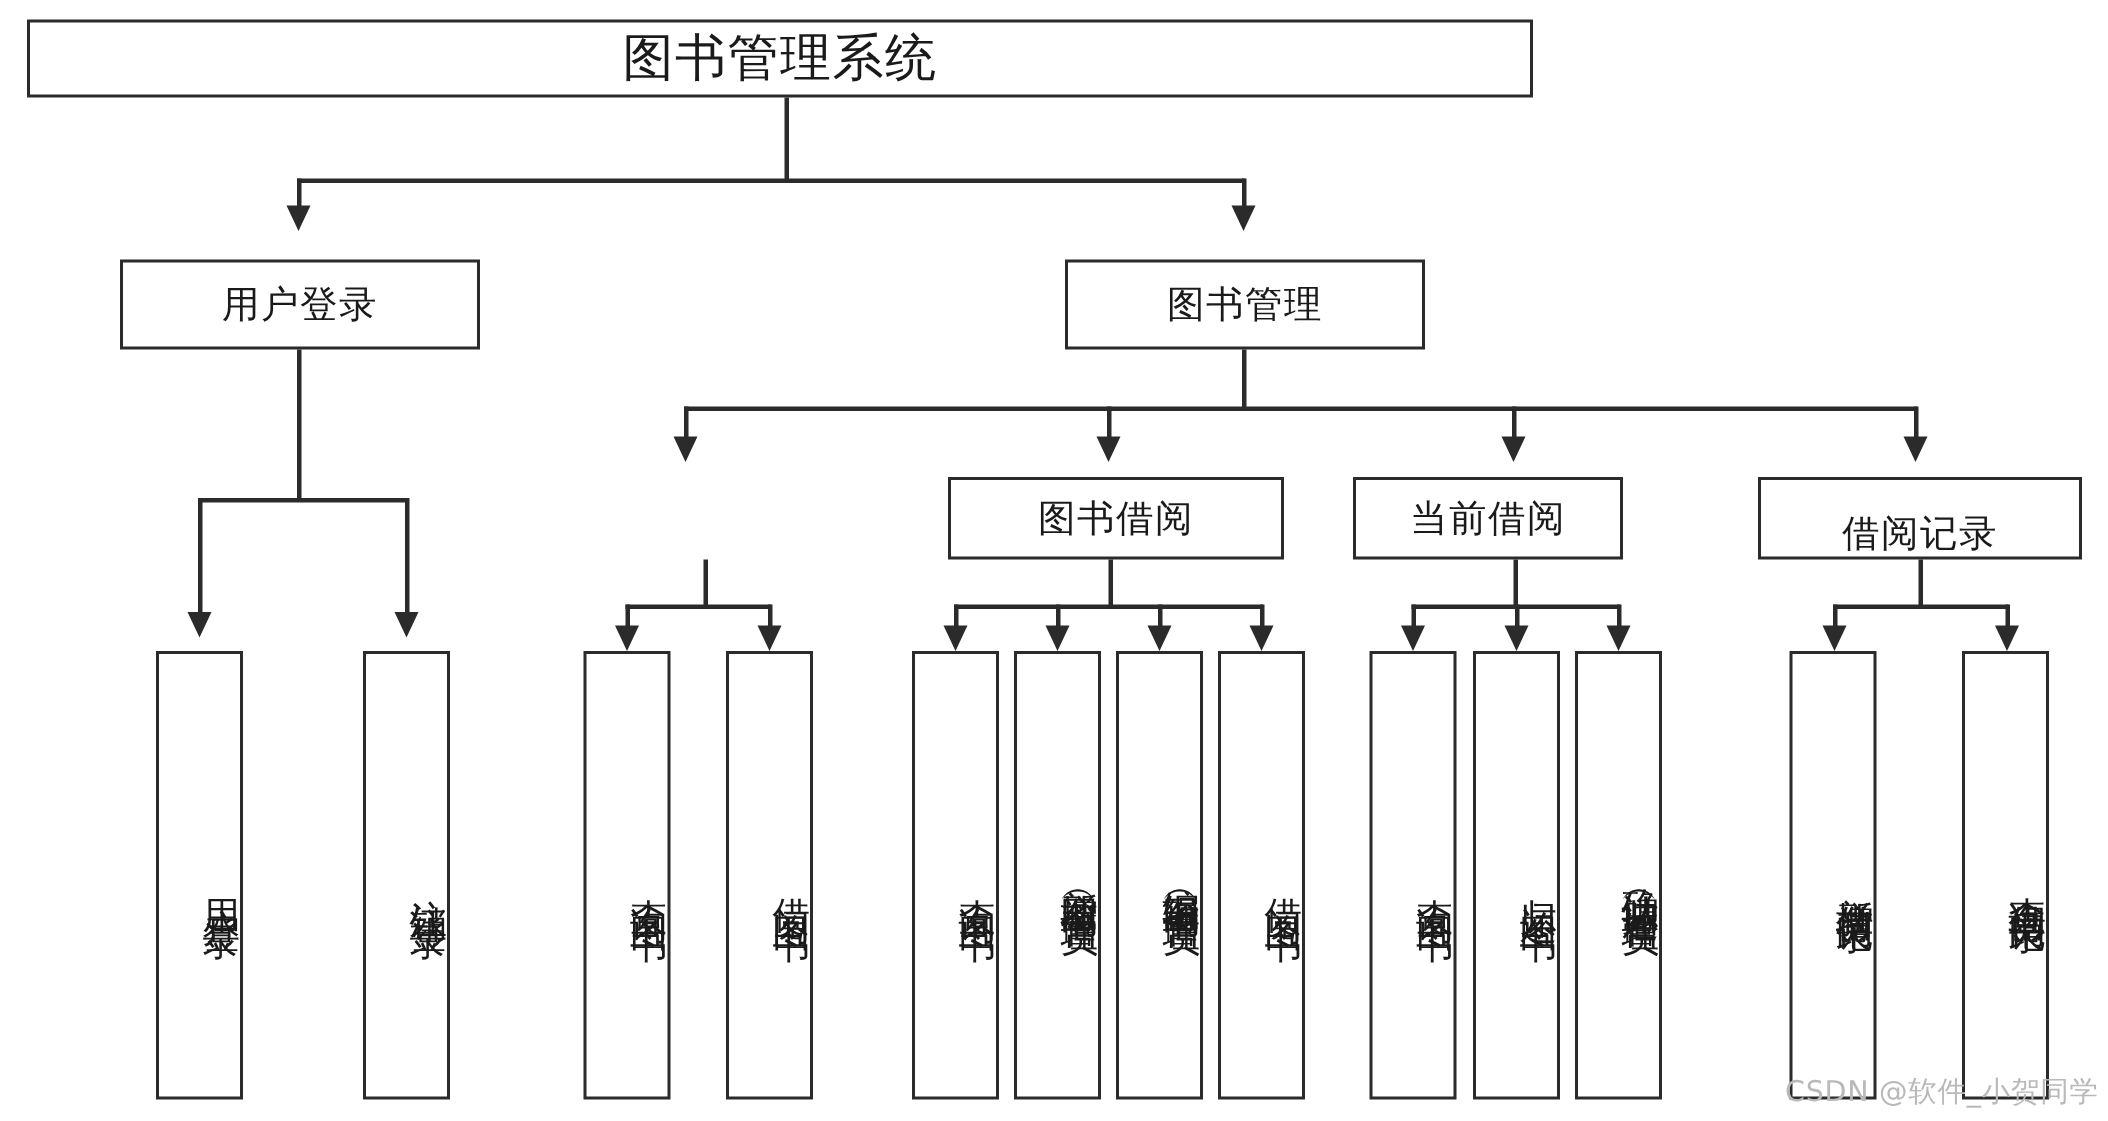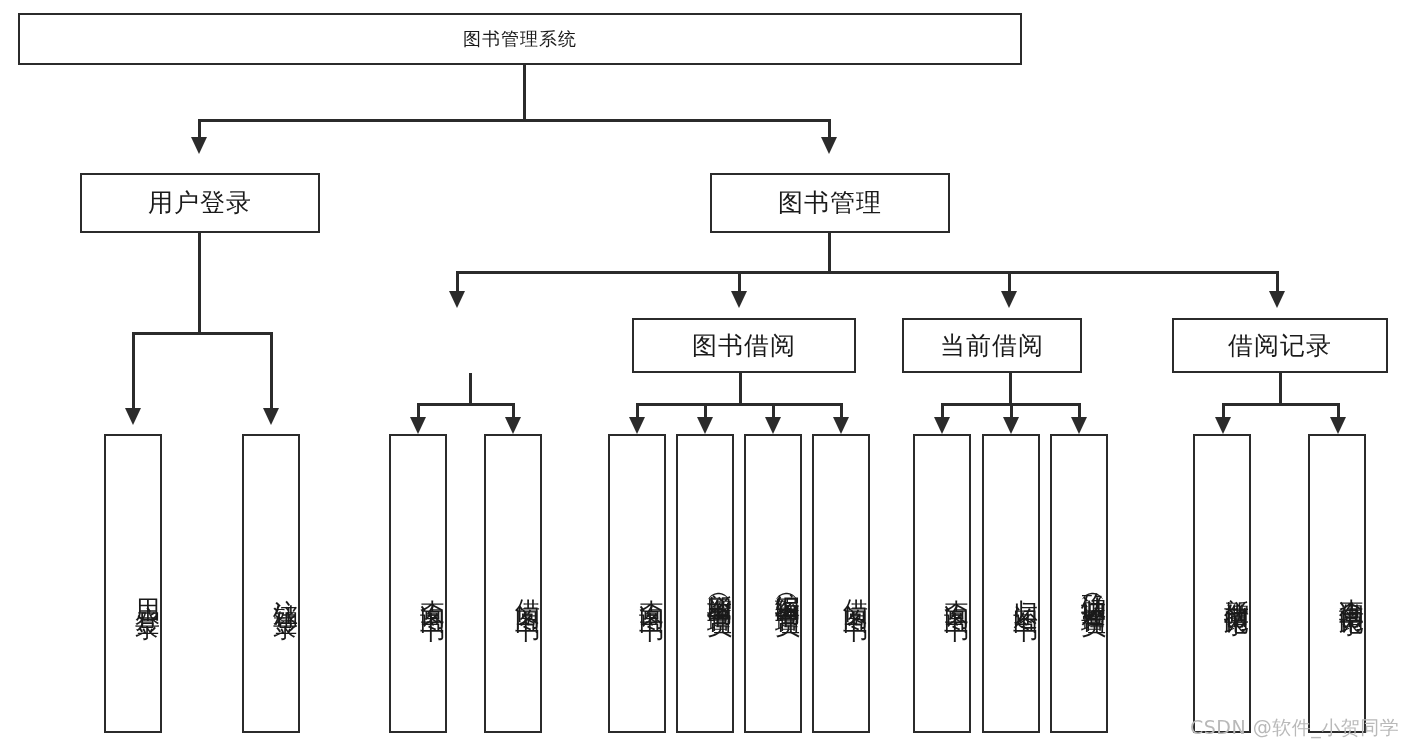--- a/index.html
+++ b/index.html
@@ -26,21 +26,21 @@
     align-items: center;
     justify-content: center;
     color: #1a1a1a;
   }
   .node-h {
     font-size: 25px;
     letter-spacing: 1px;
     line-height: 1.2;
   }
   .node-root {
-    font-size: 18px;
+    font-size: 34px;
   }
   .node-v {
     writing-mode: vertical-rl;
     text-orientation: upright;
     font-size: 25px;
     letter-spacing: 6px;
     line-height: 1.05;
     align-items: flex-start;
     justify-content: center;
     padding-top: 14px;
@@ -111,21 +111,21 @@
   <div class="arrow" style="left:1001px; top:291px;"></div>
   <div class="conn conn-v" style="left:1276px; top:271px; width:2.5px; height:22px;"></div>
   <div class="arrow" style="left:1269px; top:291px;"></div>
 
   <div class="node node-h" style="left:632px; top:318px; width:224px; height:55px;">
     <span>图书借阅</span>
   </div>
   <div class="node node-h" style="left:902px; top:318px; width:180px; height:55px;">
     <span>当前借阅</span>
   </div>
-  <div class="node node-h" style="left:1172px; top:318px; width:216px; height:55px;">
+  <div class="node node-h" style="left:1172px; top:318px; width:216px; height:55px;align-items:flex-end;">
     <span>借阅记录</span>
   </div>
 
   <div class="conn conn-v" style="left:469px; top:373px; width:2.5px; height:32px;"></div>
   <div class="conn conn-h" style="left:417px; top:403px; width:97px; height:2.5px;"></div>
   <div class="conn conn-v" style="left:417px; top:403px; width:2.5px; height:16px;"></div>
   <div class="arrow" style="left:410px; top:417px;"></div>
   <div class="conn conn-v" style="left:512px; top:403px; width:2.5px; height:16px;"></div>
   <div class="arrow" style="left:505px; top:417px;"></div>
 

